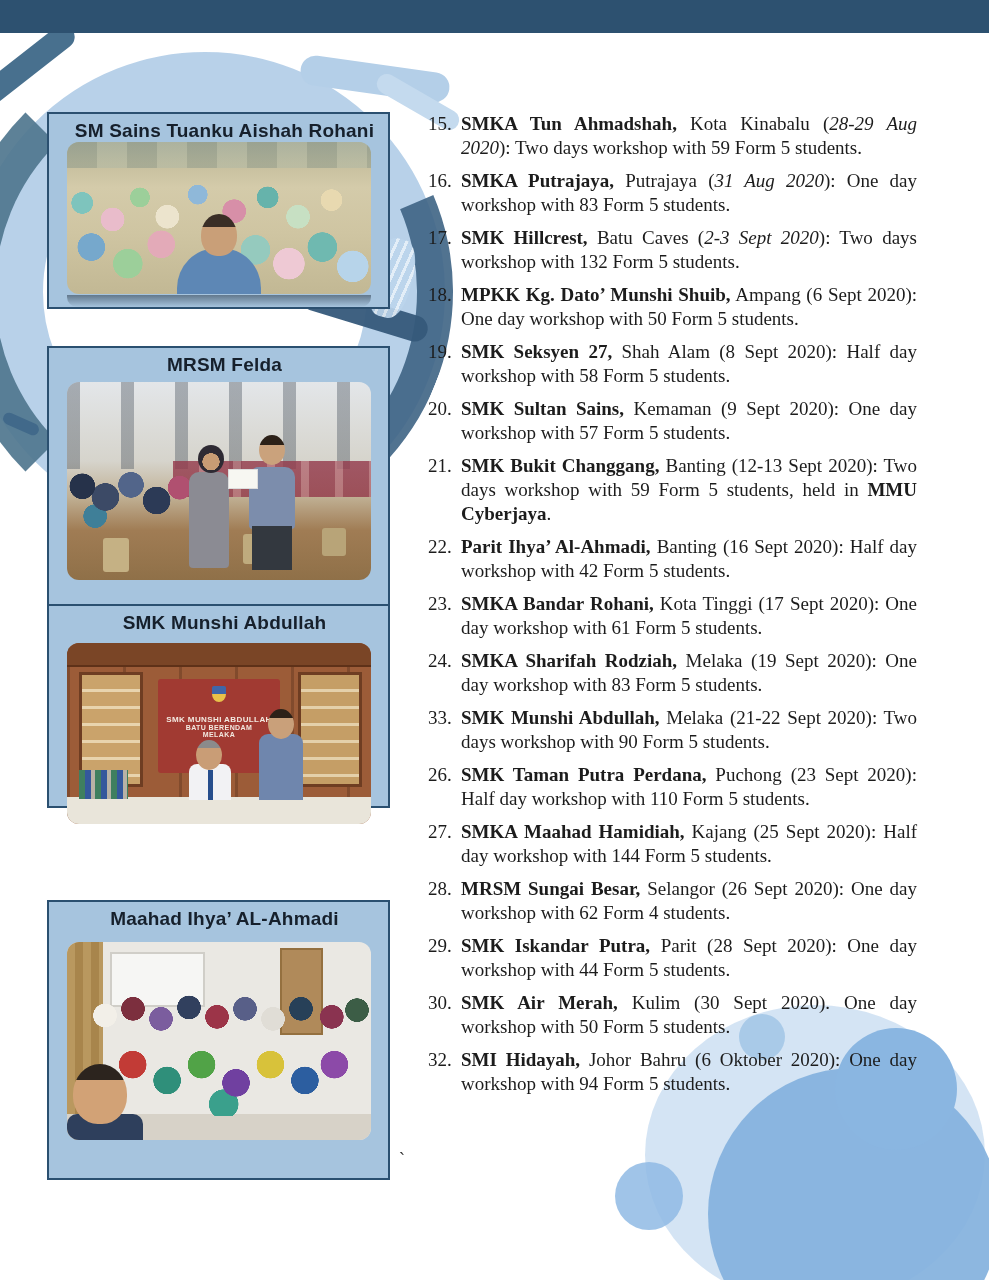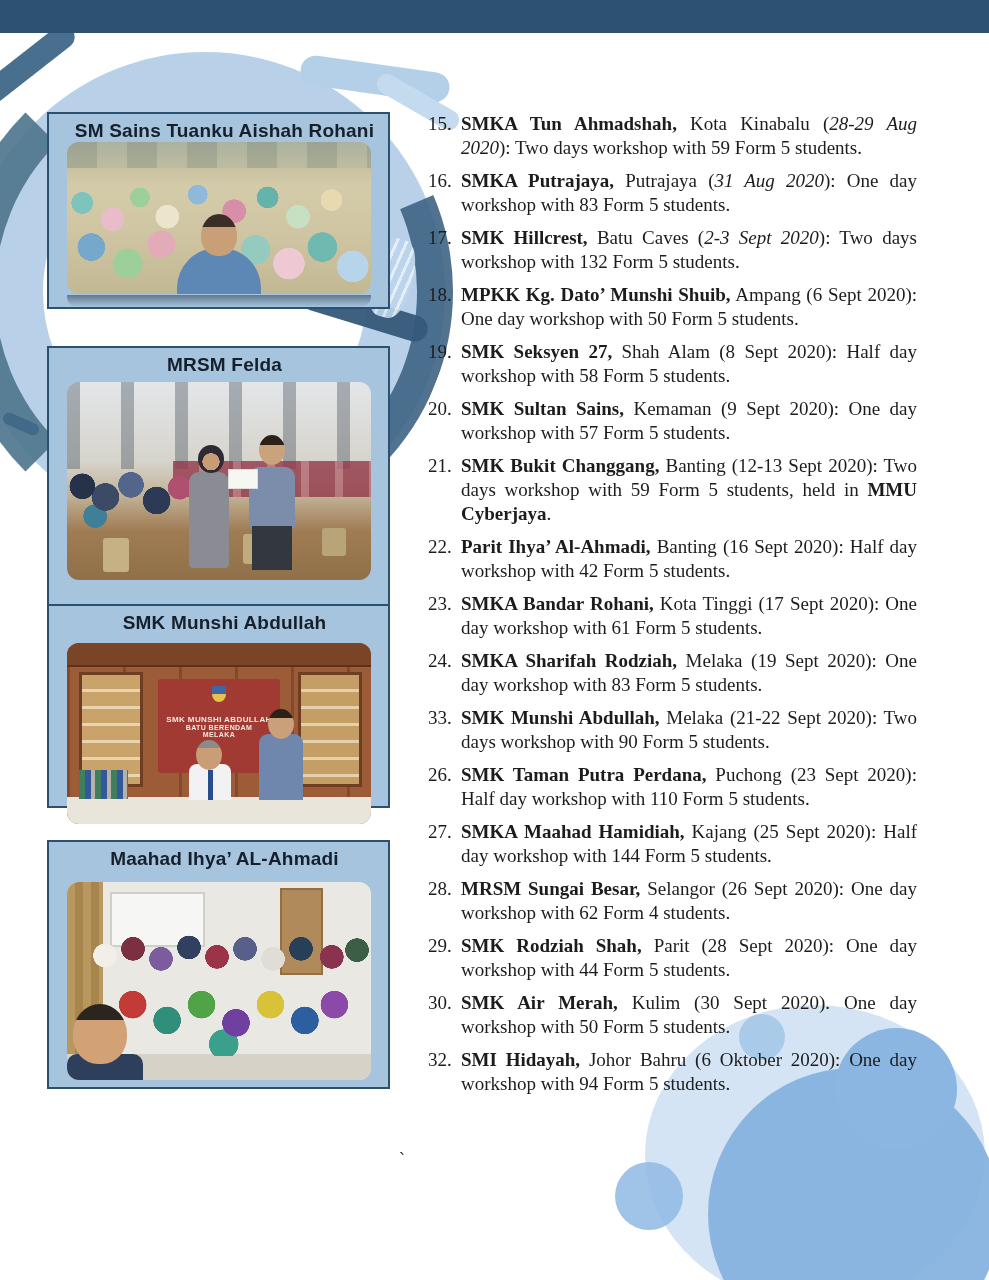--- a/index.html
+++ b/index.html
@@ -46,21 +46,21 @@
   }
   .card-title{
     text-align:center;font-weight:bold;font-size:19px;letter-spacing:.2px;
     color:var(--title_text,#16202c);padding-top:5px;height:26px;line-height:24px;
   }
   .photo{position:absolute;left:18px;right:17px;border-radius:12px;overflow:hidden;}
   .photo>div{position:absolute;}
   #card1{top:112px;height:197px;}
   #card2{top:346px;height:287px;}
   #card3{top:604px;height:204px;}
-  #card4{top:840px;height:249px;}
+  #card4{top:900px;height:280px;}
   
   .photo1{top:28px;height:152px;background:linear-gradient(180deg,#a8ab97 0%,#c6bf9e 14%,#d4cbaa 30%,#cfc5a2 60%,#c2b894 100%);}
   .p1-ceiling{left:0;top:0;right:0;height:26px;opacity:.55;
     background:repeating-linear-gradient(90deg,#8f9b8c 0 30px,#b0b8a4 30px 60px);}
   .p1-crowd{left:0;top:14px;right:0;bottom:0;background-image:
     radial-gradient(circle 11px at 5% 34%, #7ec4bd 0 97%, transparent 100%),
     radial-gradient(circle 12px at 15% 46%, #e9bccb 0 97%, transparent 100%),
     radial-gradient(circle 10px at 24% 30%, #9ccf9a 0 97%, transparent 100%),
     radial-gradient(circle 12px at 33% 44%, #ece4cd 0 97%, transparent 100%),
     radial-gradient(circle 10px at 43% 28%, #8fb8d9 0 97%, transparent 100%),
@@ -300,21 +300,21 @@
       <li class="wli">
         <span class="num">27.</span>
         <span class="cnt"><span class="b">SMKA Maahad Hamidiah,</span><span> Kajang (25 Sept 2020): Half day workshop with 144 Form 5 students.</span></span>
       </li>
       <li class="wli">
         <span class="num">28.</span>
         <span class="cnt"><span class="b">MRSM Sungai Besar,</span><span> Selangor (26 Sept 2020): One day workshop with 62 Form 4 students.</span></span>
       </li>
       <li class="wli">
         <span class="num">29.</span>
-        <span class="cnt"><span class="b">SMK Rodziah Shah,</span><span> Parit (28 Sept 2020): One day workshop with 44 Form 5 students.</span></span>
+        <span class="cnt"><span class="b">SMK Iskandar Putra,</span><span> Parit (28 Sept 2020): One day workshop with 44 Form 5 students.</span></span>
       </li>
       <li class="wli">
         <span class="num">30.</span>
         <span class="cnt"><span class="b">SMK Air Merah,</span><span> Kulim (30 Sept 2020). One day workshop with 50 Form 5 students.</span></span>
       </li>
       <li class="wli">
         <span class="num">32.</span>
         <span class="cnt"><span class="b">SMI Hidayah,</span><span> Johor Bahru (6 Oktober 2020): One day workshop with 94 Form 5 students.</span></span>
       </li>
     </ol>

